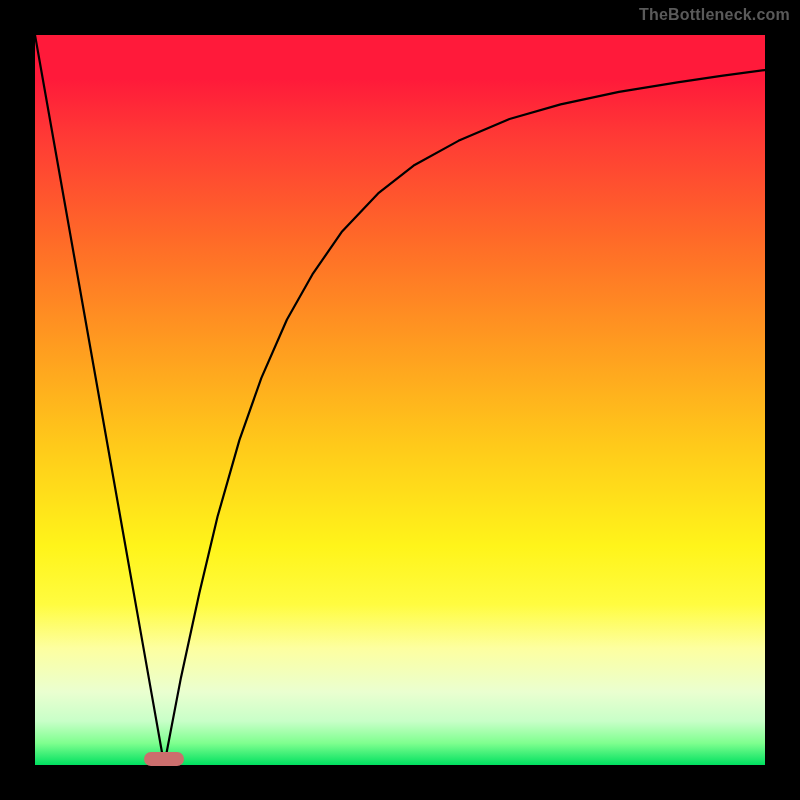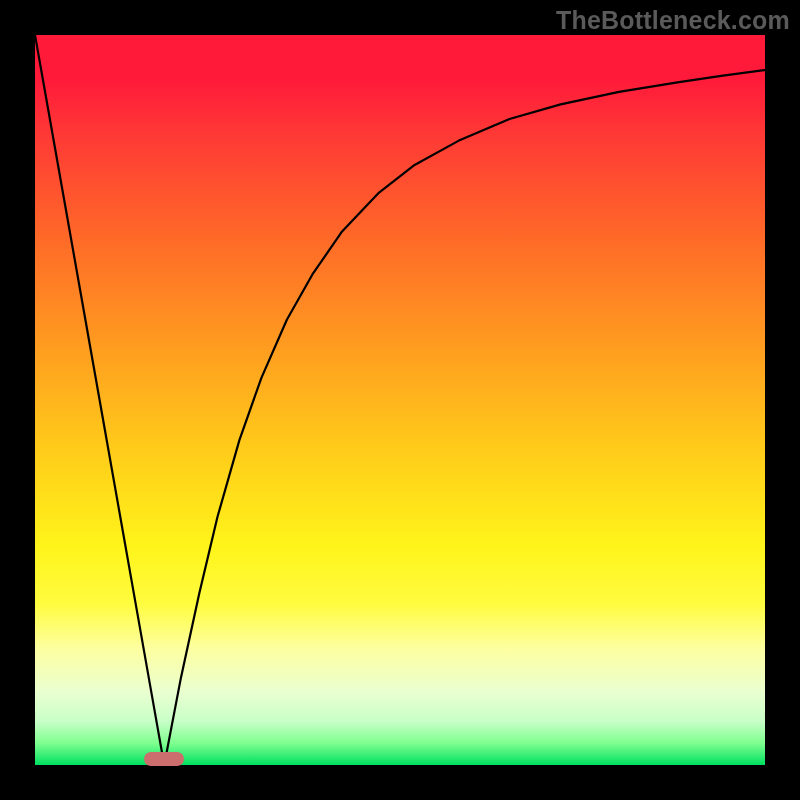--- a/index.html
+++ b/index.html
@@ -36,21 +36,21 @@
       #c8ffc8 94%,
       #7fff8f 97%,
       #00e060 100%
     );
   }
   .watermark {
     position: absolute;
     top: 6px;
     right: 10px;
     font-family: Arial, Helvetica, sans-serif;
-    font-size: 25px;
+    font-size: 16px;
     font-weight: 600;
     color: #5a5a5a;
     letter-spacing: 0.2px;
   }
   svg.curve {
     position: absolute;
     left: 0;
     top: 0;
     width: 730px;
     height: 730px;

